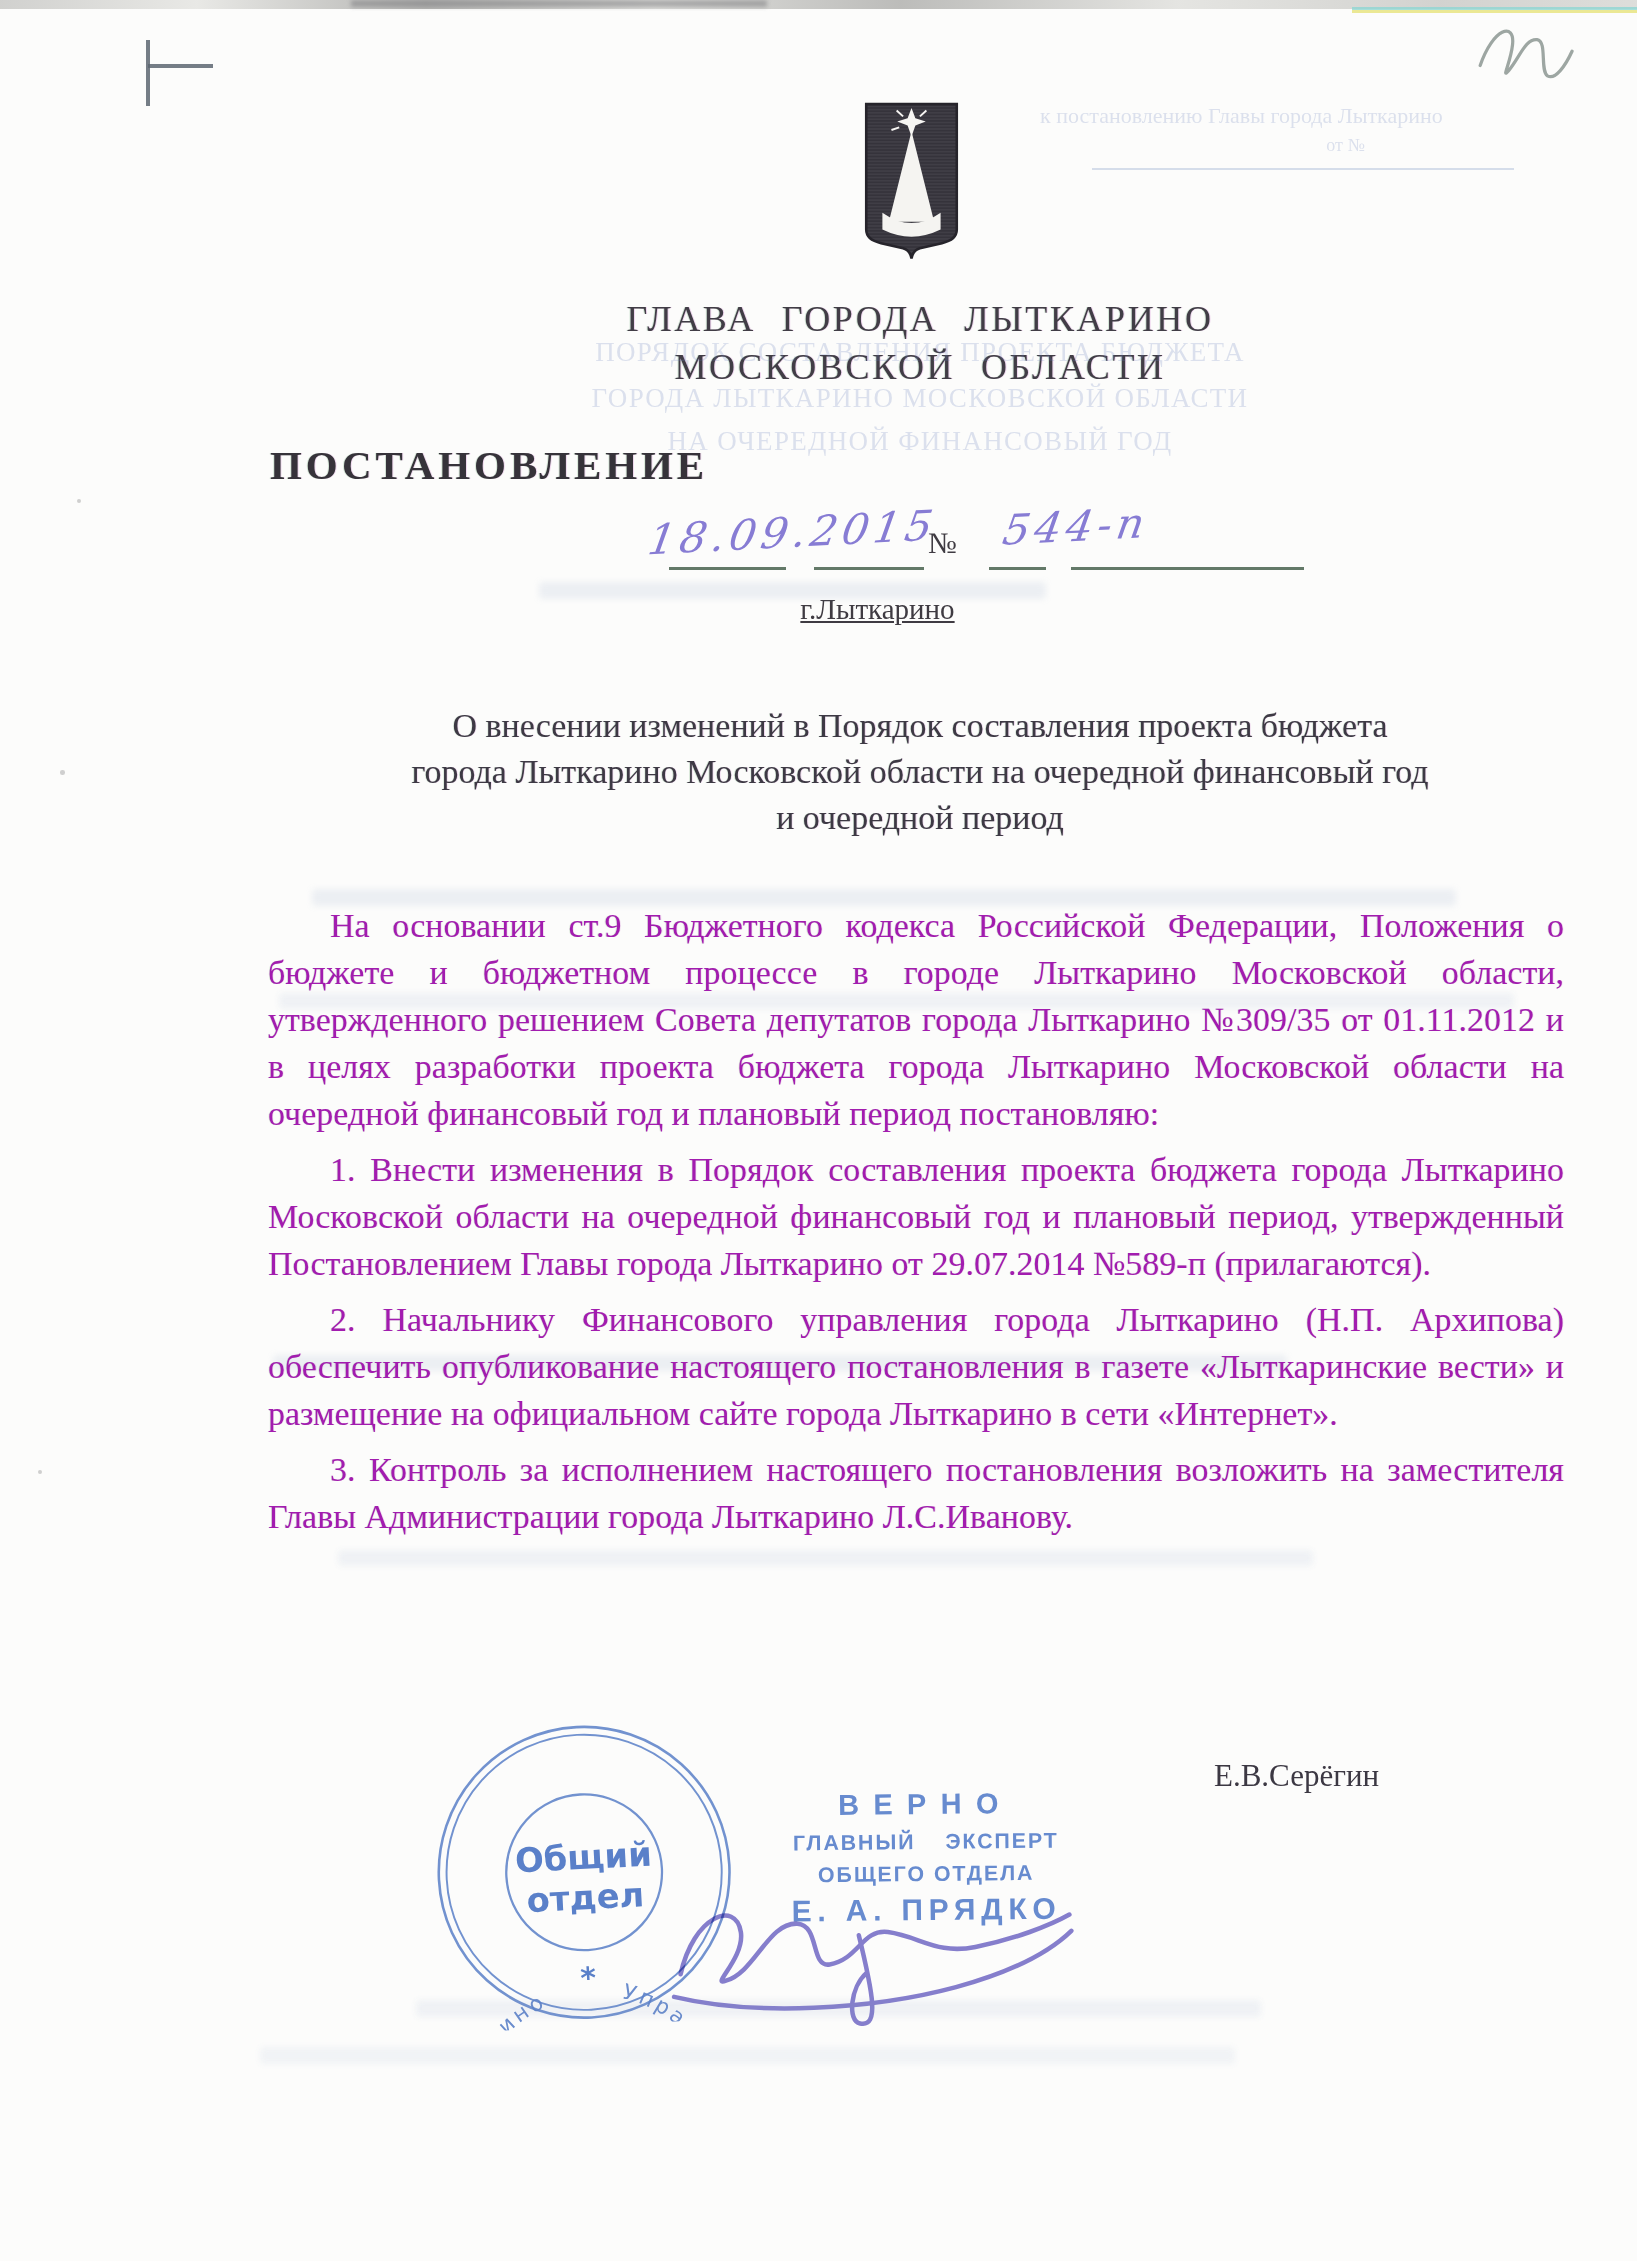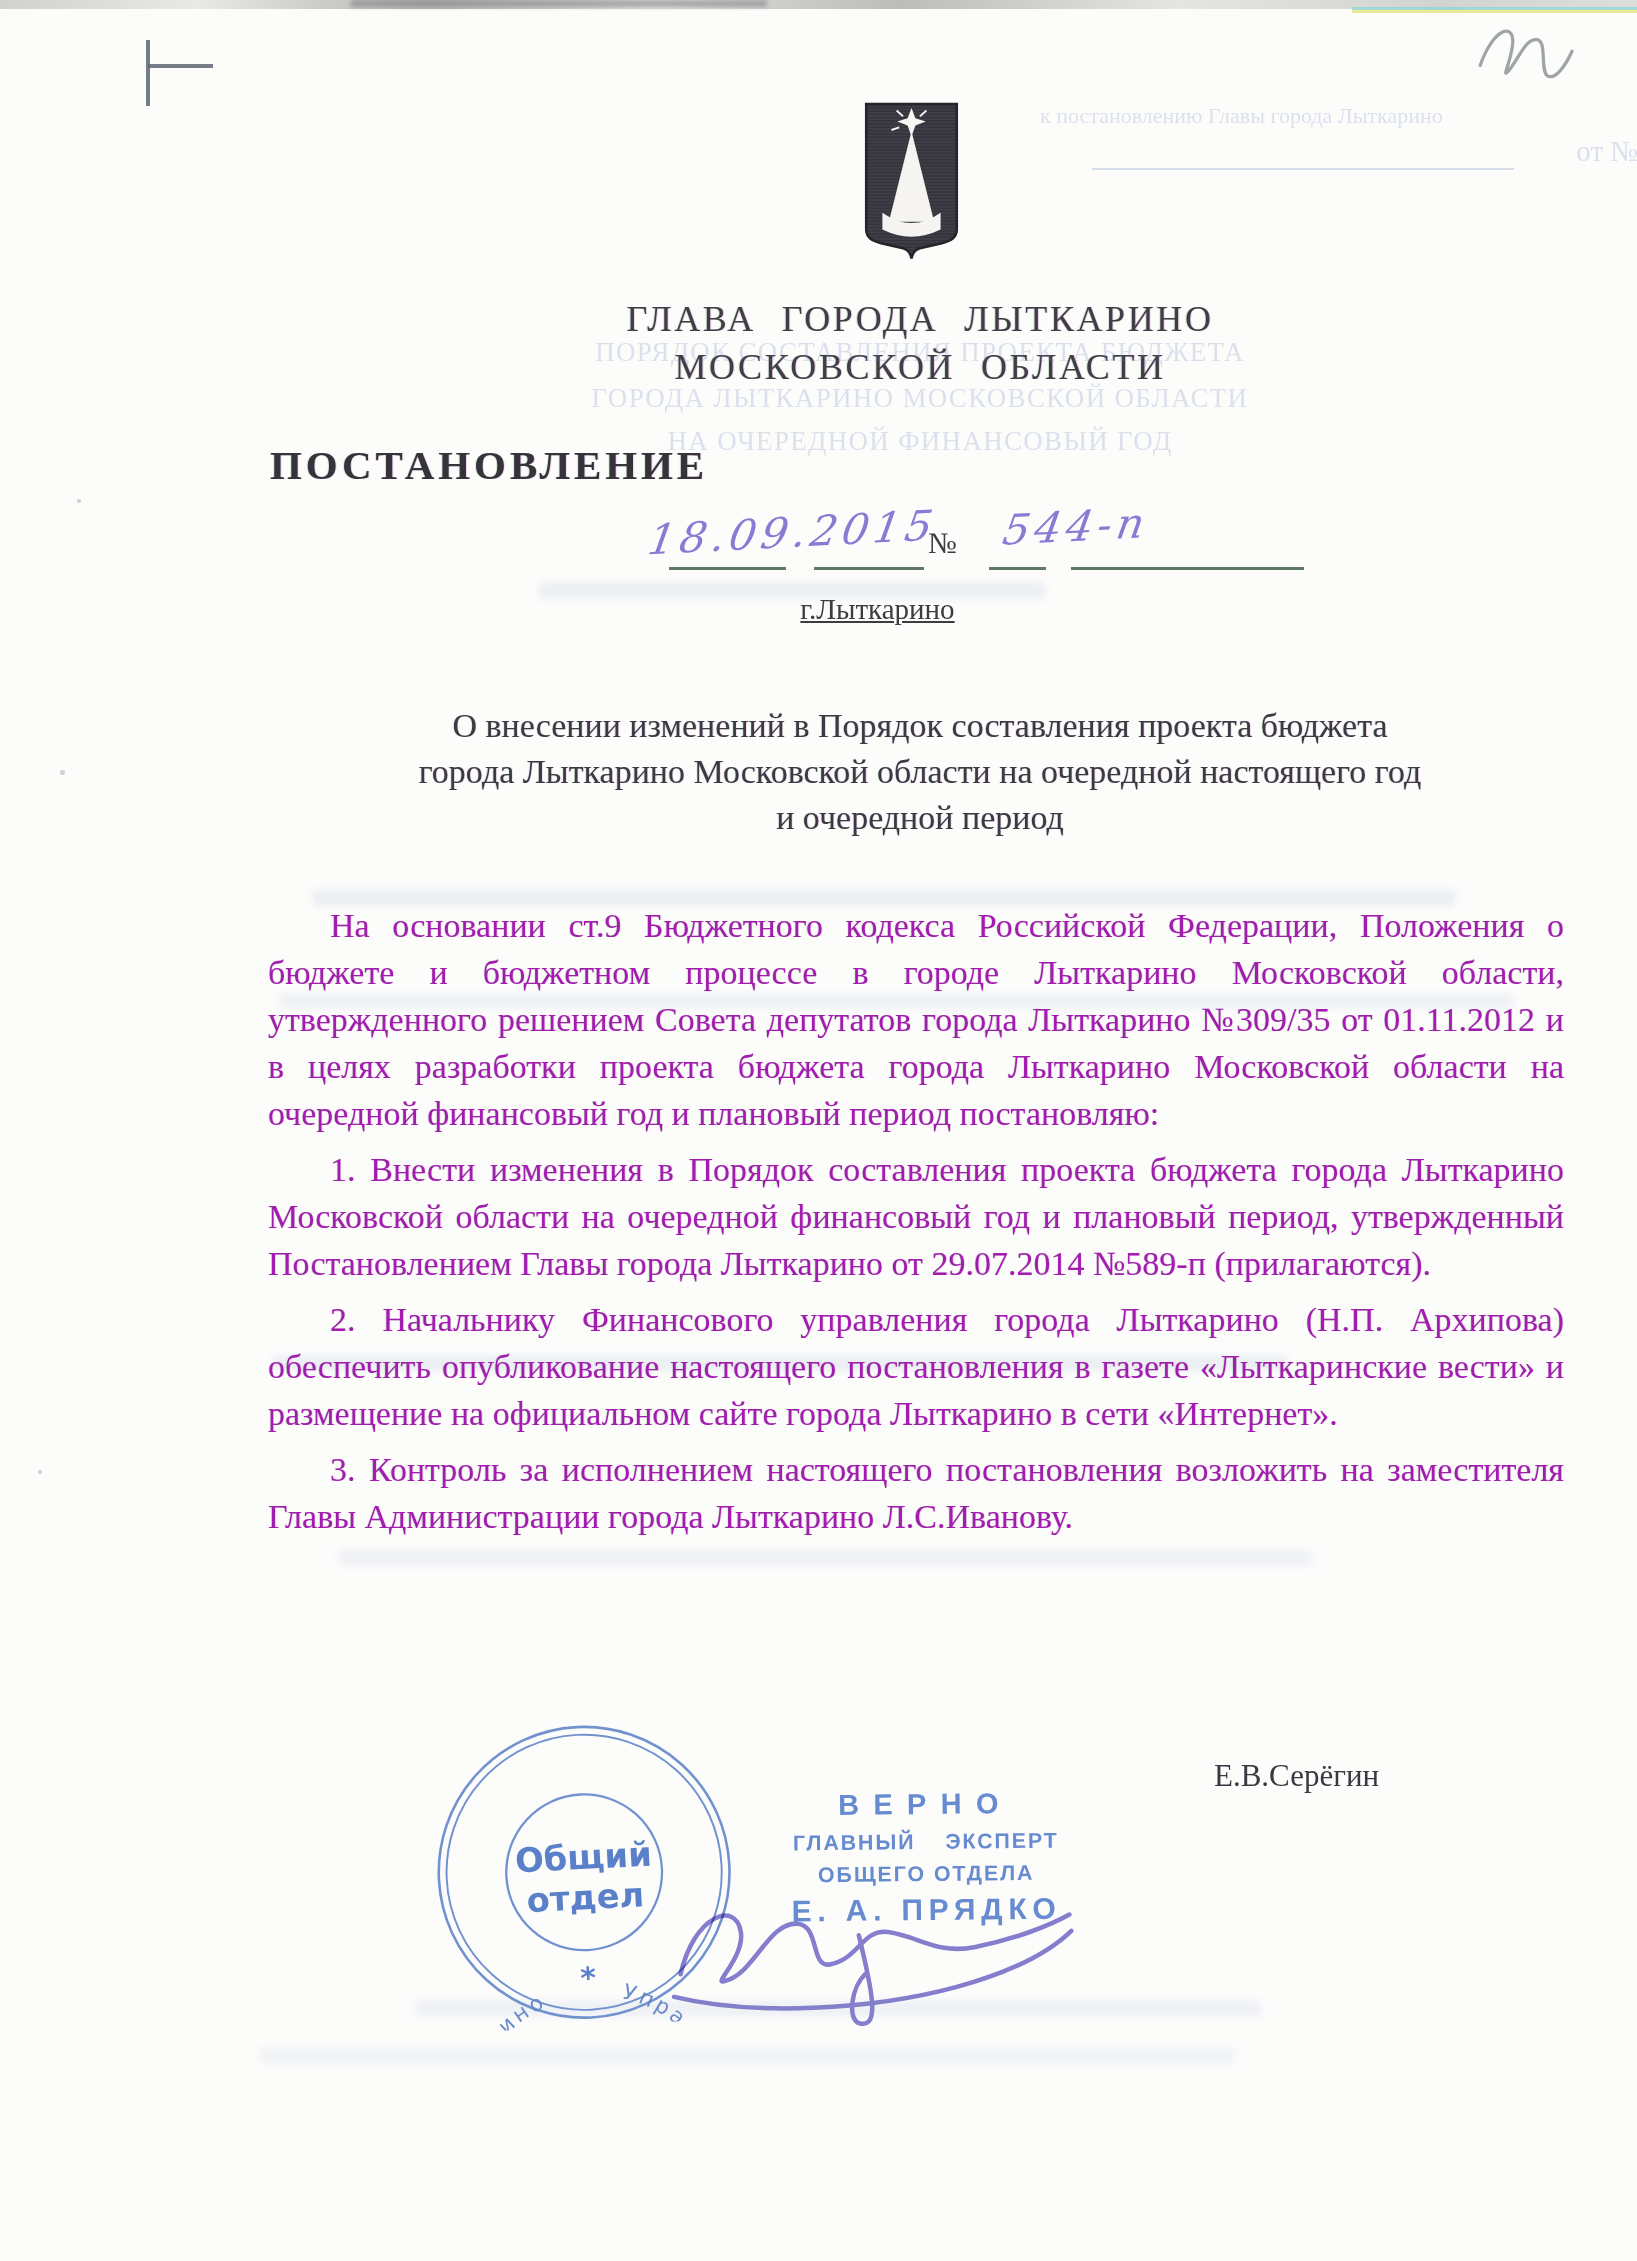--- a/index.html
+++ b/index.html
@@ -74,21 +74,21 @@
   <div class="abs speck" style="left:38px;top:1470px;width:3.9px;height:3.9px;"></div>
 
   <div class="abs regmark-v"></div>
   <div class="abs regmark-h"></div>
 
   <svg class="abs scribble-svg" width="110" height="78" viewBox="0 0 170 120">
     <path d="M8,70 C28,12 62,2 58,38 C55,66 40,92 52,78 C70,56 78,28 96,30 C112,32 100,78 112,86 C124,93 140,70 150,48" fill="none" stroke="#7e8a85" stroke-width="5" stroke-linecap="round"></path>
   </svg>
 
   <div class="abs ghost" style="left:1040px;top:90px;width:585px;font-size:22px;text-align:left;margin-top:13px;">к постановлению Главы города Лыткарино</div>
-  <div class="abs ghost" style="left:1053px;top:135px;width:585px;font-size:29px;text-align:right;">от                 №</div>
+  <div class="abs ghost" style="left:1053px;top:135px;width:585px;font-size:18px;text-align:center;">от                 №</div>
   <div class="abs" style="left:1092px;top:168px;width:422px;height:1.9px;background:rgba(110,140,190,.28);"></div>
 
   <svg class="abs" style="left:863px;top:101px;" width="97" height="164" viewBox="0 0 150 252">
     <defs>
       <pattern id="shieldtex" width="5" height="5" patternUnits="userSpaceOnUse">
         <rect width="5" height="5" fill="#35333b"></rect>
         <line x1="0" y1="2.5" x2="5" y2="2.5" stroke="#4a4850" stroke-width="1.3"></line>
       </pattern>
     </defs>
     <path d="M5,4 H145 V198 Q145,214 122,219 L88,227 Q77,230 75,243 Q73,230 62,227 L28,219 Q5,214 5,198 Z" fill="url(#shieldtex)" stroke="#26242b" stroke-width="4"></path>
@@ -116,21 +116,21 @@
   <div class="abs u-line" style="left:814px;width:110px;"></div>
   <div class="abs u-line" style="left:989px;width:57px;"></div>
   <div class="abs u-line" style="left:1071px;width:233px;"></div>
 
   <div class="abs place">г.Лыткарино</div>
 
   <div class="abs ghost-bar" style="left:539px;top:582px;width:507px;height:17px;"></div>
 
   <div class="abs title-block">
     <div>О внесении изменений в Порядок составления проекта бюджета</div>
-    <div>города Лыткарино Московской области на очередной настоящего год</div>
+    <div>города Лыткарино Московской области на очередной финансовый год</div>
     <div>и очередной период</div>
   </div>
 
   <div class="abs ghost-bar" style="left:312px;top:889px;width:1144px;height:17px;"></div>
   <div class="abs ghost-bar" style="left:279px;top:993px;width:1235px;height:15.6px;opacity:.8;"></div>
   <div class="abs ghost-bar" style="left:273px;top:1355px;width:1014px;height:15.6px;"></div>
   <div class="abs ghost-bar" style="left:338px;top:1550px;width:975px;height:15.6px;opacity:.8;"></div>
 
   <div class="abs body-block">
     <p>На основании ст.9 Бюджетного кодекса Российской Федерации, Положения о бюджете и бюджетном процессе в городе Лыткарино Московской области, утвержденного решением Совета депутатов города Лыткарино №309/35 от 01.11.2012 и в целях разработки проекта бюджета города Лыткарино Московской области на очередной финансовый год и плановый период постановляю:</p>

